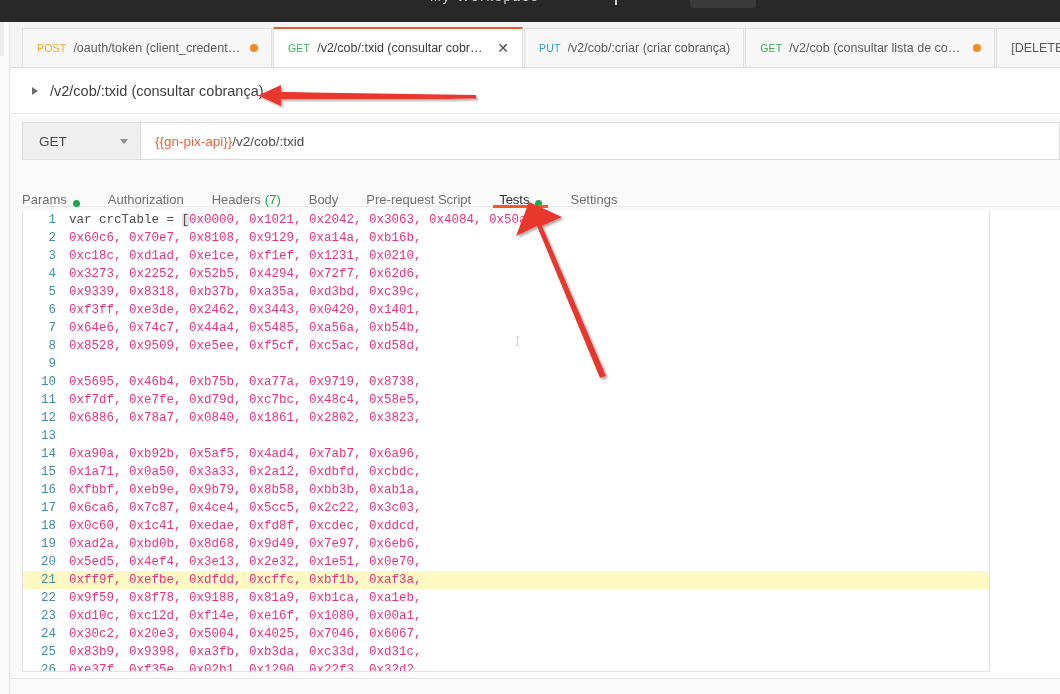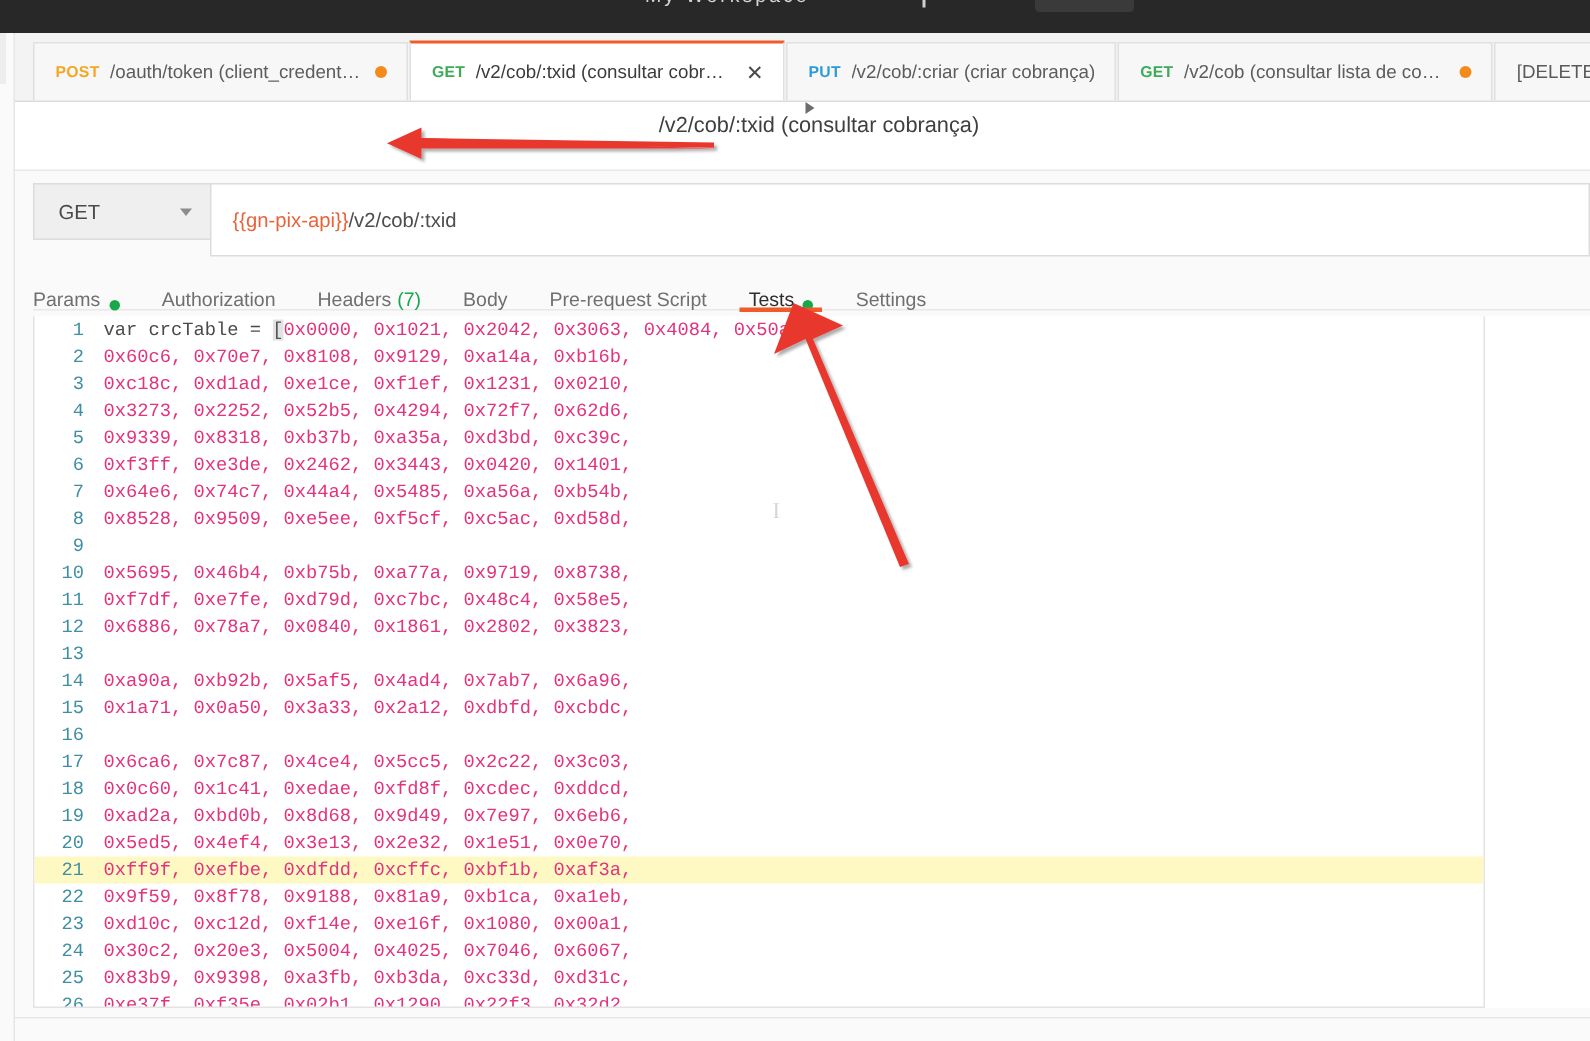--- a/index.html
+++ b/index.html
@@ -60,21 +60,21 @@
     border: 1px solid #e0e0e0;
     border-bottom: none;
     font-size: 12.5px;
     color: #5a5a5a;
     white-space: nowrap;
     cursor: pointer;
     margin-right: 1px;
     max-width: 250px;
   }
   .tab .verb {
-    font-size: 10.5px; font-weight: bold; margin-right: 7px; letter-spacing: .2px; text-align: center;
+    font-size: 10.5px; font-weight: normal; margin-right: 7px; letter-spacing: .2px; text-align: center;
   }
   .tab .tab-title {
     overflow: hidden; text-overflow: ellipsis; white-space: nowrap;
     color: #5c5c5c; font-size: 12.5px;
   }
   .tab.active {
     background: #ffffff;
     border-top: 2px solid #ef5b2b;
     height: 40px;
     z-index: 3;
@@ -92,21 +92,20 @@
   .verb-put  { color: #2e9bd6; }
   .deleted-label { color: #5a5a5a; margin-right: 6px; }
 
   
   .breadcrumb-row {
     position: absolute; left: 10px; top: 68px; width: 1050px; height: 46px;
     background: #ffffff;
     border-bottom: 1px solid #e8e8e8;
     display: flex; align-items: center;
     padding-left: 22px;
-    flex-direction: column;
   }
   .bc-caret {
     width: 0; height: 0; border-left: 6px solid #6d6d6d;
     border-top: 4.5px solid transparent; border-bottom: 4.5px solid transparent;
     margin-right: 12px;
   }
   .bc-text { font-size: 14.5px; color: #3f3f3f; }
 
   
   .urlbar {
@@ -121,21 +120,21 @@
     display: flex; align-items: center; justify-content: space-between;
     padding: 0 12px 0 16px;
     font-size: 13.5px; color: #4a4a4a;
     cursor: pointer;
   }
   .caret-dn {
     width: 0; height: 0; border-top: 5px solid #8c8c8c;
     border-left: 4.5px solid transparent; border-right: 4.5px solid transparent;
   }
   .url-input {
-    flex: 1; height: 49px;
+    flex: 1; height: 38px;
     background: #ffffff;
     border: 1px solid #dcdcdc;
     display: flex; align-items: center;
     padding-left: 14px;
     font-size: 13.5px; color: #4d4d4d;
     cursor: text;
   }
   .var-token { color: #e8633a; }
 
   
@@ -299,21 +298,21 @@
       <div class="code-line"><span class="ln">6</span><span class="code-text">0xf3ff, 0xe3de, 0x2462, 0x3443, 0x0420, 0x1401,</span></div>
       <div class="code-line"><span class="ln">7</span><span class="code-text">0x64e6, 0x74c7, 0x44a4, 0x5485, 0xa56a, 0xb54b,</span></div>
       <div class="code-line"><span class="ln">8</span><span class="code-text">0x8528, 0x9509, 0xe5ee, 0xf5cf, 0xc5ac, 0xd58d,</span></div>
       <div class="code-line"><span class="ln">9</span></div>
       <div class="code-line"><span class="ln">10</span><span class="code-text">0x5695, 0x46b4, 0xb75b, 0xa77a, 0x9719, 0x8738,</span></div>
       <div class="code-line"><span class="ln">11</span><span class="code-text">0xf7df, 0xe7fe, 0xd79d, 0xc7bc, 0x48c4, 0x58e5,</span></div>
       <div class="code-line"><span class="ln">12</span><span class="code-text">0x6886, 0x78a7, 0x0840, 0x1861, 0x2802, 0x3823,</span></div>
       <div class="code-line"><span class="ln">13</span></div>
       <div class="code-line"><span class="ln">14</span><span class="code-text">0xa90a, 0xb92b, 0x5af5, 0x4ad4, 0x7ab7, 0x6a96,</span></div>
       <div class="code-line"><span class="ln">15</span><span class="code-text">0x1a71, 0x0a50, 0x3a33, 0x2a12, 0xdbfd, 0xcbdc,</span></div>
-      <div class="code-line"><span class="ln">16</span></div>
+      <div class="code-line"><span class="ln">16</span><span class="code-text">0xfbbf, 0xeb9e, 0x9b79, 0x8b58, 0xbb3b, 0xab1a,</span></div>
       <div class="code-line"><span class="ln">17</span><span class="code-text">0x6ca6, 0x7c87, 0x4ce4, 0x5cc5, 0x2c22, 0x3c03,</span></div>
       <div class="code-line"><span class="ln">18</span><span class="code-text">0x0c60, 0x1c41, 0xedae, 0xfd8f, 0xcdec, 0xddcd,</span></div>
       <div class="code-line"><span class="ln">19</span><span class="code-text">0xad2a, 0xbd0b, 0x8d68, 0x9d49, 0x7e97, 0x6eb6,</span></div>
       <div class="code-line"><span class="ln">20</span><span class="code-text">0x5ed5, 0x4ef4, 0x3e13, 0x2e32, 0x1e51, 0x0e70,</span></div>
       <div class="code-line hl"><span class="ln">21</span><span class="code-text">0xff9f, 0xefbe, 0xdfdd, 0xcffc, 0xbf1b, 0xaf3a,</span></div>
       <div class="code-line"><span class="ln">22</span><span class="code-text">0x9f59, 0x8f78, 0x9188, 0x81a9, 0xb1ca, 0xa1eb,</span></div>
       <div class="code-line"><span class="ln">23</span><span class="code-text">0xd10c, 0xc12d, 0xf14e, 0xe16f, 0x1080, 0x00a1,</span></div>
       <div class="code-line"><span class="ln">24</span><span class="code-text">0x30c2, 0x20e3, 0x5004, 0x4025, 0x7046, 0x6067,</span></div>
       <div class="code-line"><span class="ln">25</span><span class="code-text">0x83b9, 0x9398, 0xa3fb, 0xb3da, 0xc33d, 0xd31c,</span></div>
       <div class="code-line"><span class="ln">26</span><span class="code-text">0xe37f, 0xf35e, 0x02b1, 0x1290, 0x22f3, 0x32d2,</span></div>

